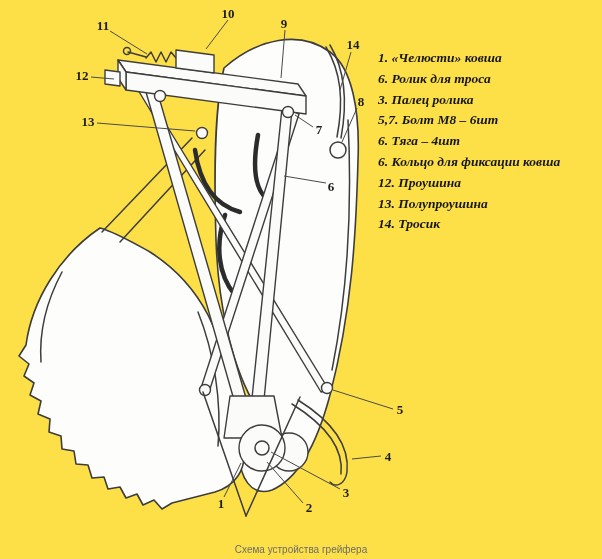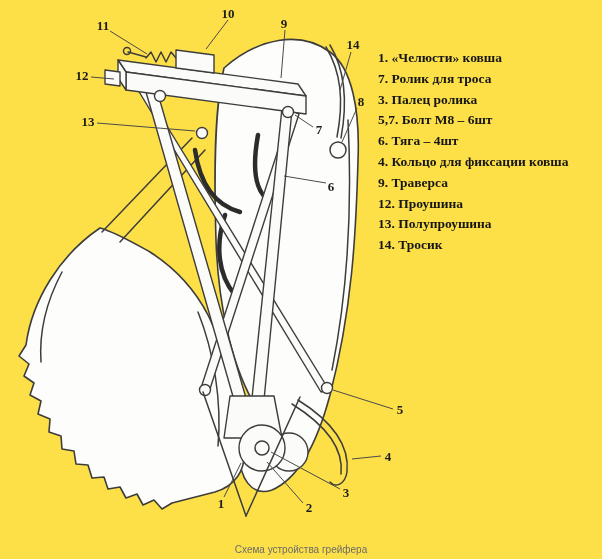--- a/index.html
+++ b/index.html
@@ -11,21 +11,21 @@
   .ink{stroke:#3d3d3d;fill:none;stroke-width:1.5;stroke-linejoin:round;stroke-linecap:round;}
   .bar{stroke:#3d3d3d;fill:#fbfbf9;stroke-width:1.4;stroke-linejoin:round;}
   .shape{stroke:#3d3d3d;fill:#fdfdfb;stroke-width:1.6;stroke-linejoin:round;}
   .thick{stroke:#2c2c2c;fill:none;stroke-width:4.5;stroke-linecap:round;}
   .leader{stroke:#4a4a4a;fill:none;stroke-width:1;}
   .callout-num{font:700 13px "Liberation Serif", serif;fill:#1d1d1d;text-anchor:middle;}
   #legend{
     position:absolute;left:378px;top:48px;width:220px;
     font:700 13.5px/20.8px "Liberation Serif", serif;color:#161616;
   }
-  .legend-item{white-space:nowrap;}
+  .legend-item{white-space:nowrap;font-style:italic;}
   #caption{
     position:absolute;left:0;bottom:4px;width:602px;text-align:center;
     font:400 10px "Liberation Sans", sans-serif;color:#6b6b6b;
   }
 </style>
 </head>
 <body>
 
 <div id="stage">
 
@@ -132,25 +132,24 @@
       <text class="callout-num" x="400" y="414">5</text>
       <text class="callout-num" x="388" y="461">4</text>
       <text class="callout-num" x="346" y="497">3</text>
       <text class="callout-num" x="309" y="512">2</text>
       <text class="callout-num" x="221" y="508">1</text>
     </g>
   </svg>
 
   <div id="legend">
     <div class="legend-item">1. «Челюсти» ковша</div>
-    <div class="legend-item">7. Ролик для троса</div>
+    <div class="legend-item">6. Ролик для троса</div>
     <div class="legend-item">3. Палец ролика</div>
     <div class="legend-item">5,7. Болт М8 – 6шт</div>
     <div class="legend-item">6. Тяга – 4шт</div>
-    <div class="legend-item">4. Кольцо для фиксации ковша</div>
-    <div class="legend-item">9. Траверса</div>
+    <div class="legend-item">6. Кольцо для фиксации ковша</div>
     <div class="legend-item">12. Проушина</div>
     <div class="legend-item">13. Полупроушина</div>
     <div class="legend-item">14. Тросик</div>
   </div>
 
   <div id="caption">Схема устройства грейфера</div>
 </div>
 
 </body></html>

